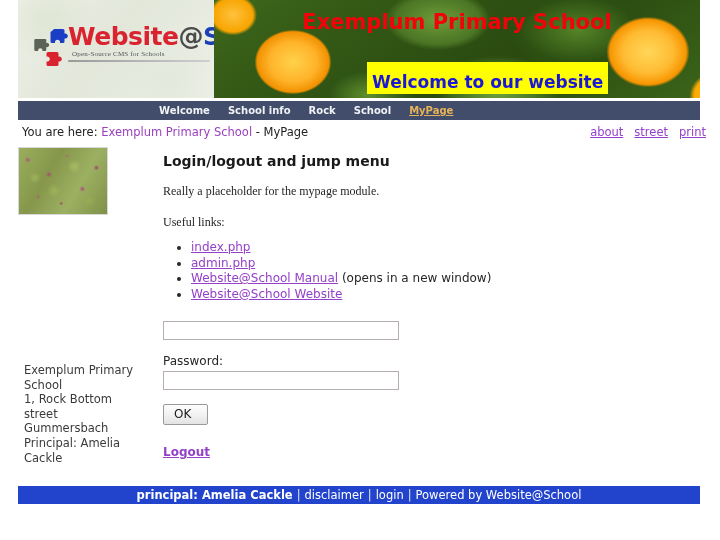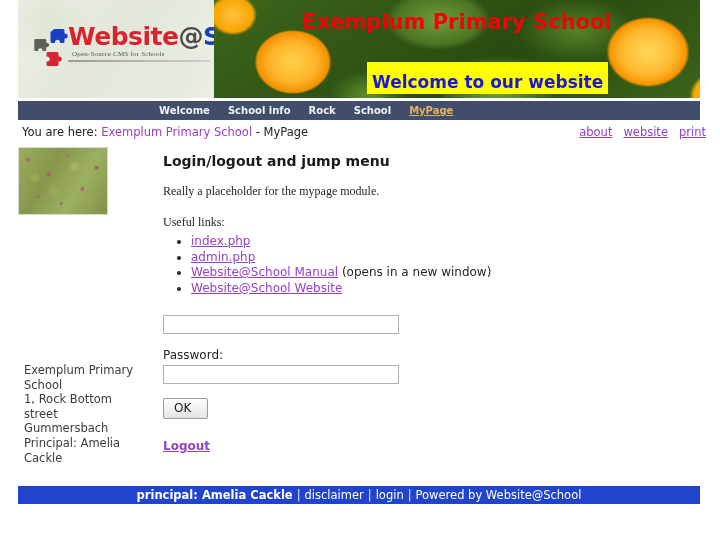--- a/index.html
+++ b/index.html
@@ -250,21 +250,21 @@
     margin: 0 0 14px 0;
     line-height: 18px;
   }
   .para {
     font-size: 12px;
     color: #262626;
     margin: 0 0 16px 0;
     line-height: 15px;
     font-family: Liberation Serif, serif;
   }
-  .para.tight { margin-bottom: 4px; }
+  .para.tight { margin-bottom: 10px; }
   .links-list {
     margin: 0 0 20px 0;
     padding-left: 28px;
     font-size: 12px;
     color: #262626;
     line-height: 14.6px;
   }
   .links-list li { margin: 0 0 1px 0; }
   .links-list a {
     color: #9441c9;
@@ -366,21 +366,21 @@
       <a href="#" class="nav-link active">MyPage</a>
     </div>
   </div>
 
   <div class="crumbrow">
     <div class="crumb">
       <span>You are here:</span>
       <a href="#">Exemplum Primary School</a><span> - </span><span>MyPage</span>
     </div>
     <div class="toplinks">
-      <a href="#">about</a><a href="#">website</a><a href="#">print</a>
+      <a href="#">about</a><a href="#">street</a><a href="#">print</a>
     </div>
   </div>
 
   <div class="sidebar">
     <div class="side-photo"></div>
     <div class="side-address" style="white-space: pre-line;">Exemplum Primary School
 1, Rock Bottom street
 Gummersbach
 Principal: Amelia Cackle</div>
   </div>

